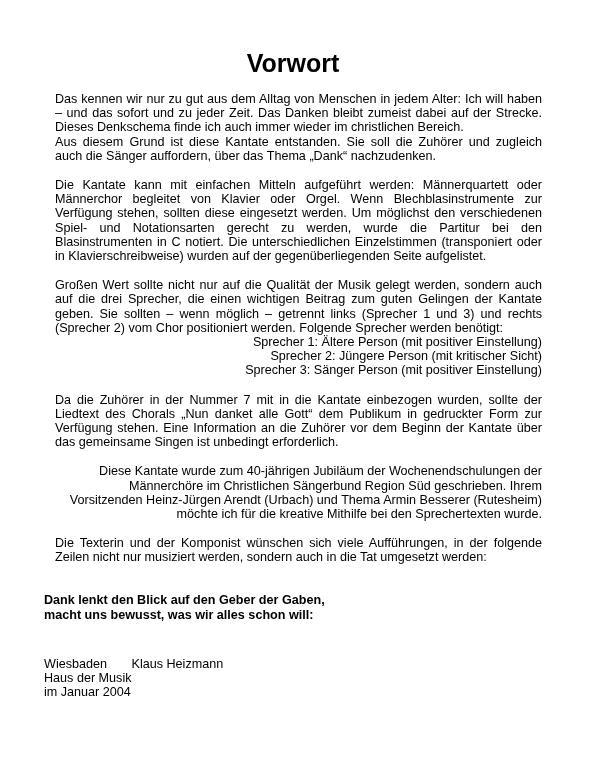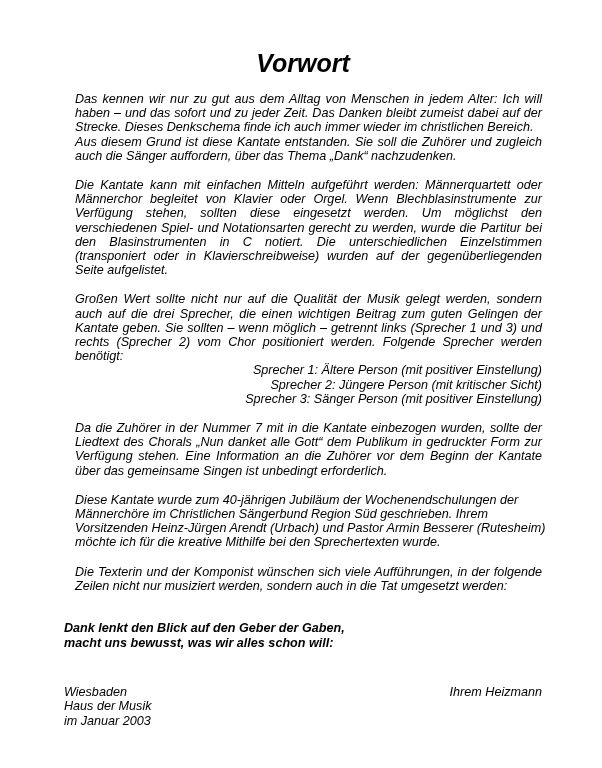--- a/index.html
+++ b/index.html
@@ -13,54 +13,52 @@
     height: 768px;
     background: #ffffff;
     color: #000000;
     font-family: "Liberation Sans", sans-serif;
     font-size: 12.6px;
     line-height: 14.2px;
     overflow: hidden;
     box-sizing: border-box;
   }
   .content {
-    padding: 0 60px 0 64px;
-    font-style: italic;
+    padding: 0 60px 0 44px;
   }
   .doc-title {
     font-size: 25px;
     line-height: 30px;
     font-weight: bold;
     text-align: center;
     margin: 48px 0 14px 0;
   }
   .para {
     margin: 0 0 15px 11px;
   }
   .seg {
     text-align: justify;
   }
   .line-left {
-    text-align: left;
+    text-align: right;
     white-space: nowrap;
   }
   .speaker-line {
     text-align: right;
     white-space: nowrap;
   }
   .verse {
     margin-top: 28px;
     text-align: left;
     font-weight: bold;
     line-height: 15px;
   }
   .signature {
     margin-top: 34px;
     display: flex;
-    justify-content: space-between;
     align-items: flex-start;
   }
   .sig-left div {
     text-align: left;
   }
   .sig-right {
     text-align: right;
   }
 </style>
 </head>
@@ -87,36 +85,36 @@
       <div class="speaker-line">Sprecher 3: Sänger Person (mit positiver Einstellung)</div>
     </div>
 
     <div class="para">
       <div class="seg">Da die Zuhörer in der Nummer 7 mit in die Kantate einbezogen wurden, sollte der Liedtext des Chorals „Nun danket alle Gott“ dem Publikum in gedruckter Form zur Verfügung stehen. Eine Information an die Zuhörer vor dem Beginn der Kantate über das gemeinsame Singen ist unbedingt erforderlich.</div>
     </div>
 
     <div class="para">
       <div class="line-left">Diese Kantate wurde zum 40-jährigen Jubiläum der Wochenendschulungen der</div>
       <div class="line-left">Männerchöre im Christlichen Sängerbund Region Süd geschrieben. Ihrem</div>
-      <div class="line-left">Vorsitzenden Heinz-Jürgen Arendt (Urbach) und Pastor Armin Besserer (Rutesheim)</div>
+      <div class="line-left">Vorsitzenden Heinz-Jürgen Arendt (Urbach) und Thema Armin Besserer (Rutesheim)</div>
       <div class="line-left">möchte ich für die kreative Mithilfe bei den Sprechertexten wurde.</div>
     </div>
 
     <div class="para">
       <div class="seg">Die Texterin und der Komponist wünschen sich viele Aufführungen, in der folgende Zeilen nicht nur musiziert werden, sondern auch in die Tat umgesetzt werden:</div>
     </div>
 
     <div class="verse">
       <div>Dank lenkt den Blick auf den Geber der Gaben,</div>
       <div>macht uns bewusst, was wir alles schon will:</div>
     </div>
 
     <div class="signature">
       <div class="sig-left">
         <div>Wiesbaden</div>
         <div>Haus der Musik</div>
-        <div>im Januar 2003</div>
+        <div>im Januar 2004</div>
       </div>
-      <div class="sig-right">Ihrem Heizmann</div>
+      <div class="sig-right">Klaus Heizmann</div>
     </div>
 
   </div>
 </div>
 
 </body></html>

